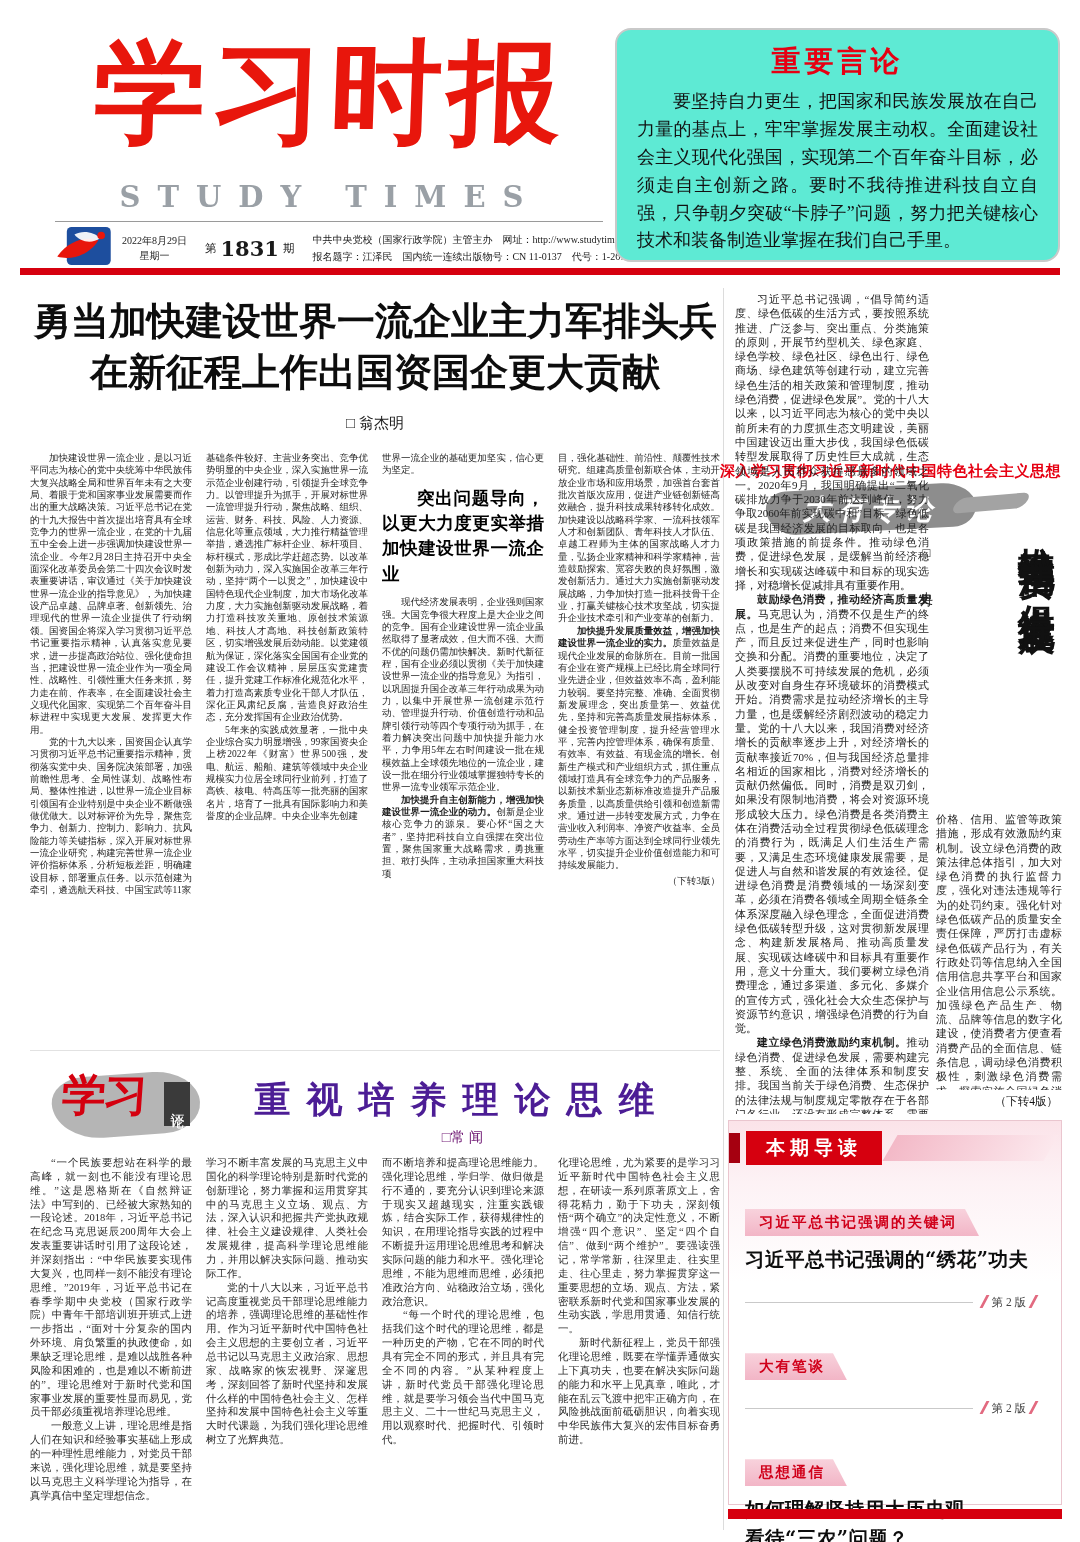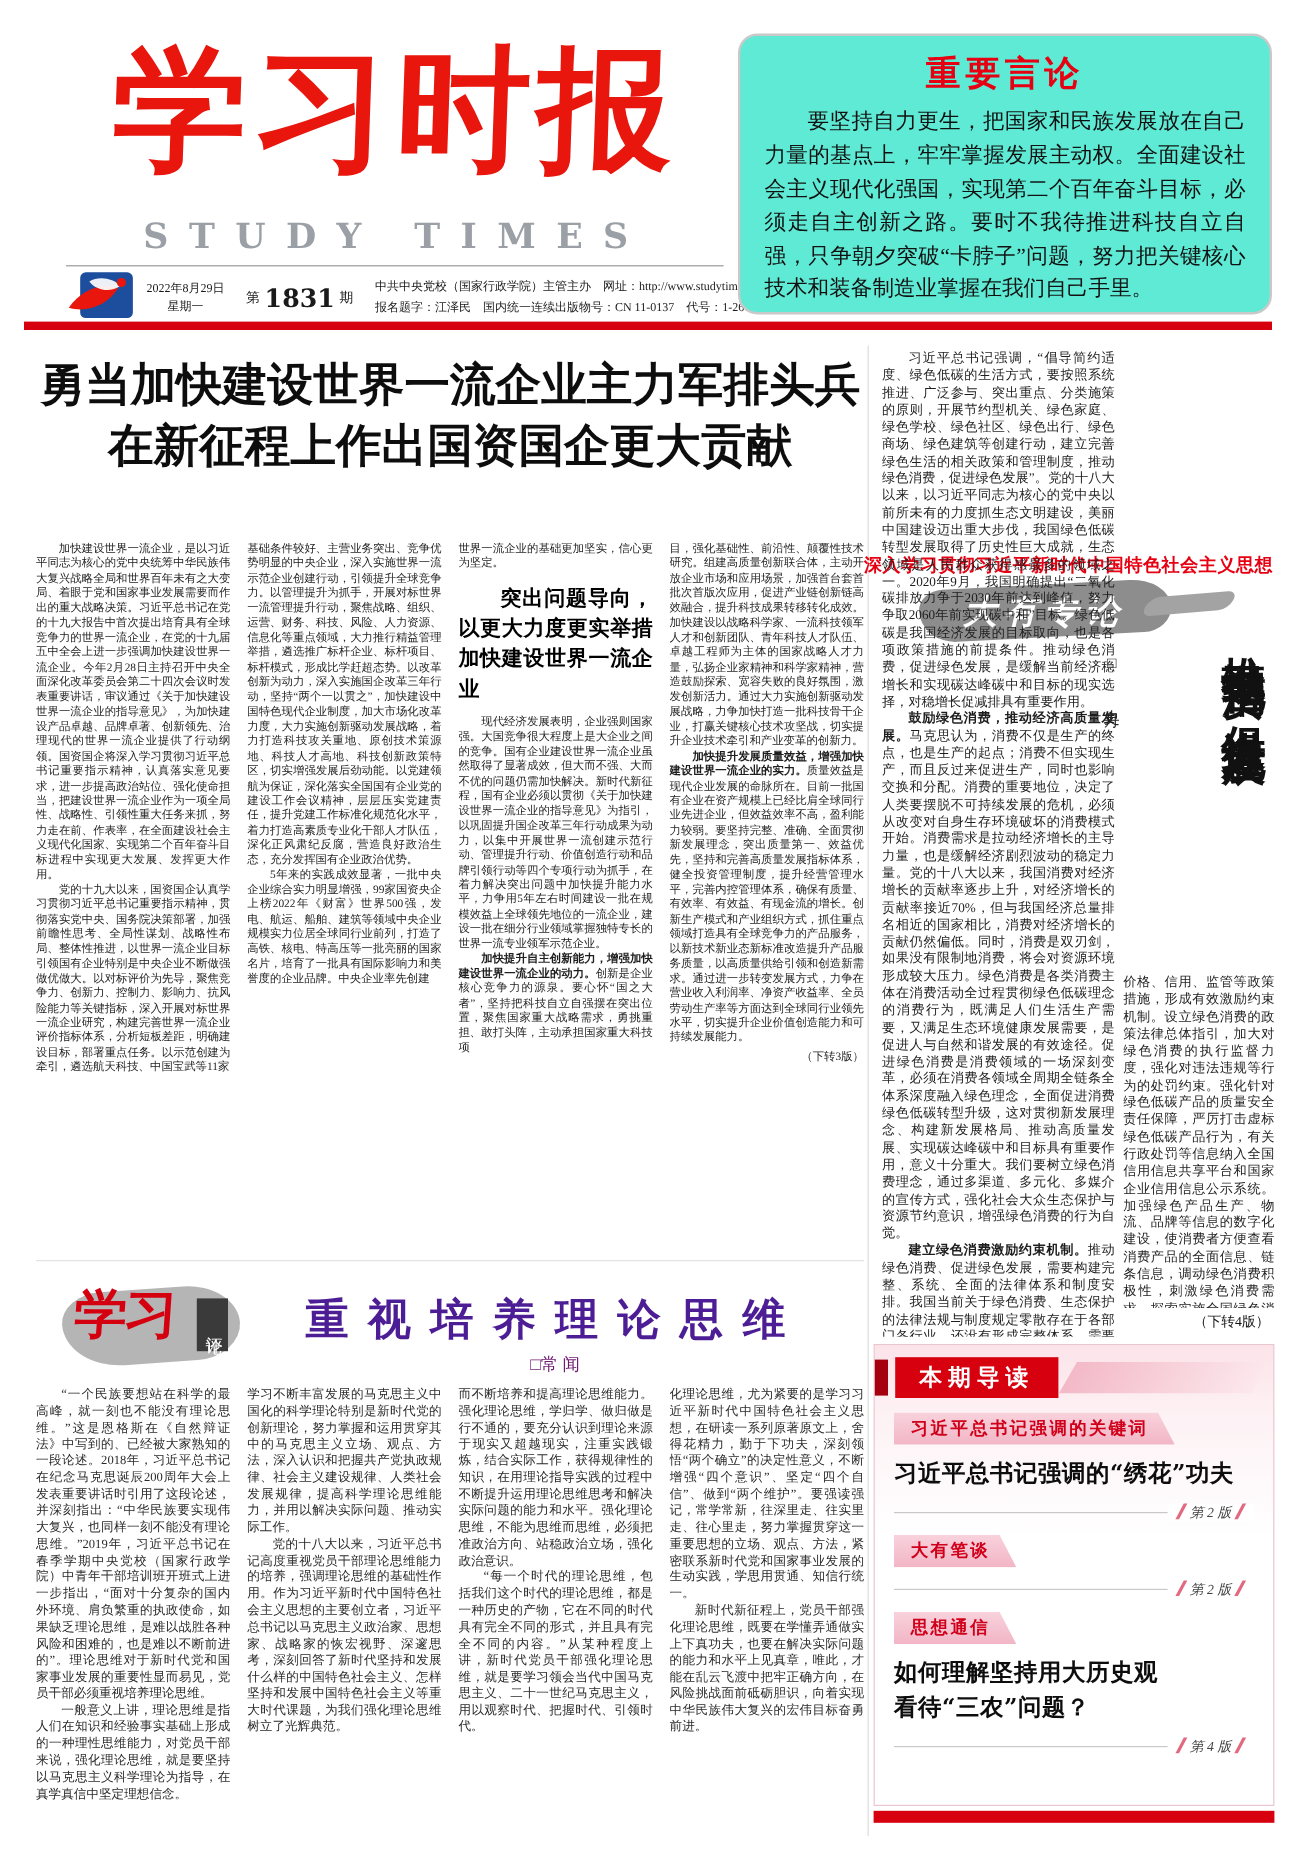--- a/index.html
+++ b/index.html
@@ -91,24 +91,24 @@
   .dg-head{display:flex;align-items:center;margin-top:10px;}
   .dg-sq{width:11px;height:30px;background:#a50010;}
   .dg-title{background:#d6000f;color:#fff;font-size:19px;font-weight:900;letter-spacing:5px;
             padding:4px 20px;font-family:"Liberation Sans","DejaVu Sans",sans-serif;margin-left:6px;}
   .dg-tail{flex:1;height:26px;margin-left:8px;margin-right:10px;
            background:linear-gradient(90deg,#f3b9c7,#fce8ed);transform:skewX(-30deg);}
   .dg-body{padding:12px 16px 0;}
   .dg-tag{display:inline-block;background:linear-gradient(#f8d2dc,#f2b5c6);color:#d0001a;font-weight:bold;
           font-size:14.5px;letter-spacing:2px;padding:4px 22px 4px 14px;
           clip-path:polygon(0 0,calc(100% - 14px) 0,100% 100%,0 100%);
-          font-family:"Liberation Sans","DejaVu Sans",sans-serif;}
+          font-family:"Liberation Sans","DejaVu Sans",sans-serif;margin-top:32px;}
   .dg-t{font-size:19.5px;font-weight:900;font-family:"DejaVu Serif",serif;color:#0d0d0d;margin:10px 0 2px;
         line-height:1.45;letter-spacing:0.5px;}
-  .dg-rule{position:relative;border-bottom:1px solid #c9c9c9;margin:18px 0 18px;font-style:italic;}
+  .dg-rule{position:relative;border-bottom:1px solid #c9c9c9;margin:28px 0 18px;}
   .dg-page{position:absolute;right:0;bottom:-8px;background:#fff;padding:0 4px;font-size:11.5px;
            color:#444;white-space:nowrap;}
   .slash{display:inline-block;width:3px;height:13px;background:#e26a80;transform:skewX(-28deg);
          margin:0 6px;vertical-align:-2px;}
   .dg-bar{position:absolute;left:728px;top:1509px;width:334px;height:10px;background:#d6000f;}
 </style>
 </head>
 <body>
 
 <div id="page">
@@ -149,20 +149,21 @@
   </div>
 
   <div class="red-rule"></div>
   <div class="v-div"></div>
   <div class="h-div"></div>
 
   <div class="a1-h1">
     <div>勇当加快建设世界一流企业主力军排头兵</div>
     <div>在新征程上作出国资国企更大贡献</div>
   </div>
+  <div class="a1-by">□ 翁杰明</div>
 
   <div class="a1-cols">
     <div class="col hcol">
       <p>加快建设世界一流企业，是以习近平同志为核心的党中央统筹中华民族伟大复兴战略全局和世界百年未有之大变局、着眼于党和国家事业发展需要而作出的重大战略决策。习近平总书记在党的十九大报告中首次提出培育具有全球竞争力的世界一流企业，在党的十九届五中全会上进一步强调加快建设世界一流企业。今年2月28日主持召开中央全面深化改革委员会第二十四次会议时发表重要讲话，审议通过《关于加快建设世界一流企业的指导意见》，为加快建设产品卓越、品牌卓著、创新领先、治理现代的世界一流企业提供了行动纲领。国资国企将深入学习贯彻习近平总书记重要指示精神，认真落实意见要求，进一步提高政治站位、强化使命担当，把建设世界一流企业作为一项全局性、战略性、引领性重大任务来抓，努力走在前、作表率，在全面建设社会主义现代化国家、实现第二个百年奋斗目标进程中实现更大发展、发挥更大作用。</p>
       <p>党的十九大以来，国资国企认真学习贯彻习近平总书记重要指示精神，贯彻落实党中央、国务院决策部署，加强前瞻性思考、全局性谋划、战略性布局、整体性推进，以世界一流企业目标引领国有企业特别是中央企业不断做强做优做大。以对标评价为先导，聚焦竞争力、创新力、控制力、影响力、抗风险能力等关键指标，深入开展对标世界一流企业研究，构建完善世界一流企业评价指标体系，分析短板差距，明确建设目标，部署重点任务。以示范创建为牵引，遴选航天科技、中国宝武等11家</p>
     </div>
     <div class="col hcol">
       <p class="noind">基础条件较好、主营业务突出、竞争优势明显的中央企业，深入实施世界一流示范企业创建行动，引领提升全球竞争力。以管理提升为抓手，开展对标世界一流管理提升行动，聚焦战略、组织、运营、财务、科技、风险、人力资源、信息化等重点领域，大力推行精益管理举措，遴选推广标杆企业、标杆项目、标杆模式，形成比学赶超态势。以改革创新为动力，深入实施国企改革三年行动，坚持“两个一以贯之”，加快建设中国特色现代企业制度，加大市场化改革力度，大力实施创新驱动发展战略，着力打造科技攻关重地、原创技术策源地、科技人才高地、科技创新政策特区，切实增强发展后劲动能。以党建领航为保证，深化落实全国国有企业党的建设工作会议精神，层层压实党建责任，提升党建工作标准化规范化水平，着力打造高素质专业化干部人才队伍，深化正风肃纪反腐，营造良好政治生态，充分发挥国有企业政治优势。</p>
       <p>5年来的实践成效显著，一批中央企业综合实力明显增强，99家国资央企上榜2022年《财富》世界500强，发电、航运、船舶、建筑等领域中央企业规模实力位居全球同行业前列，打造了高铁、核电、特高压等一批亮丽的国家名片，培育了一批具有国际影响力和美誉度的企业品牌。中央企业率先创建</p>
     </div>

